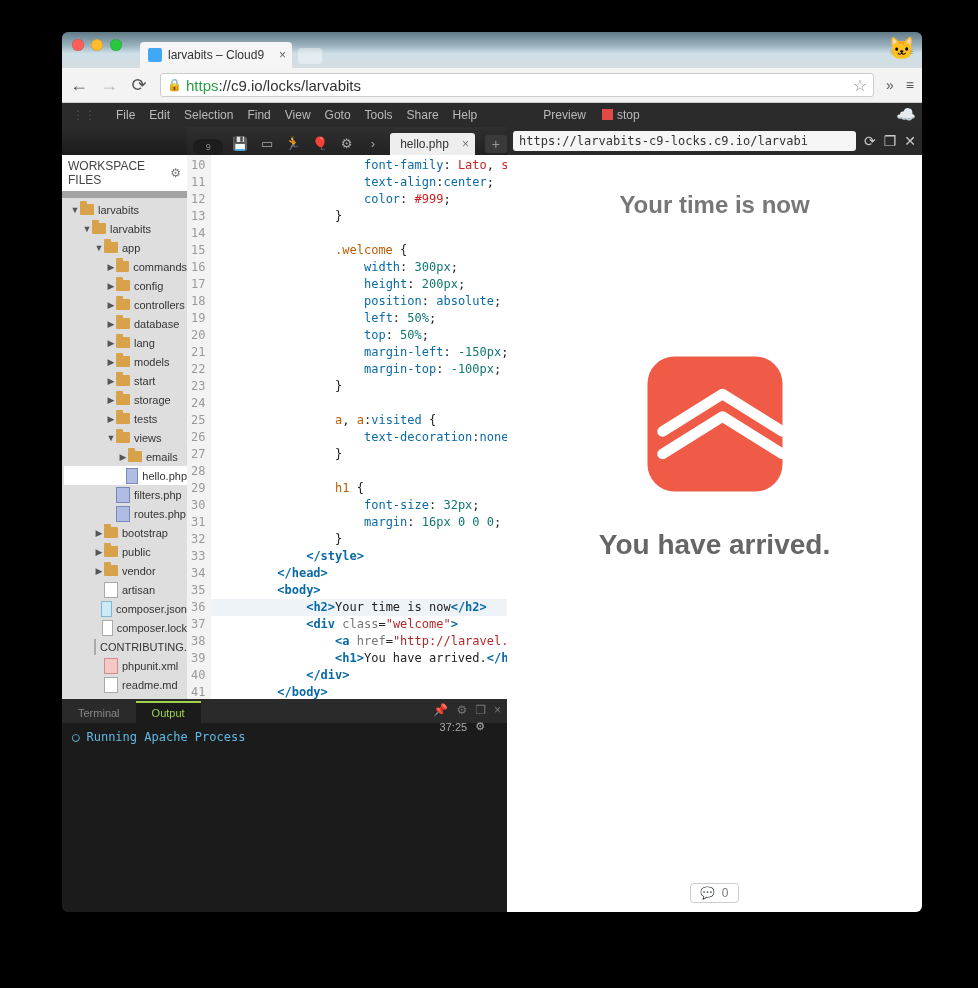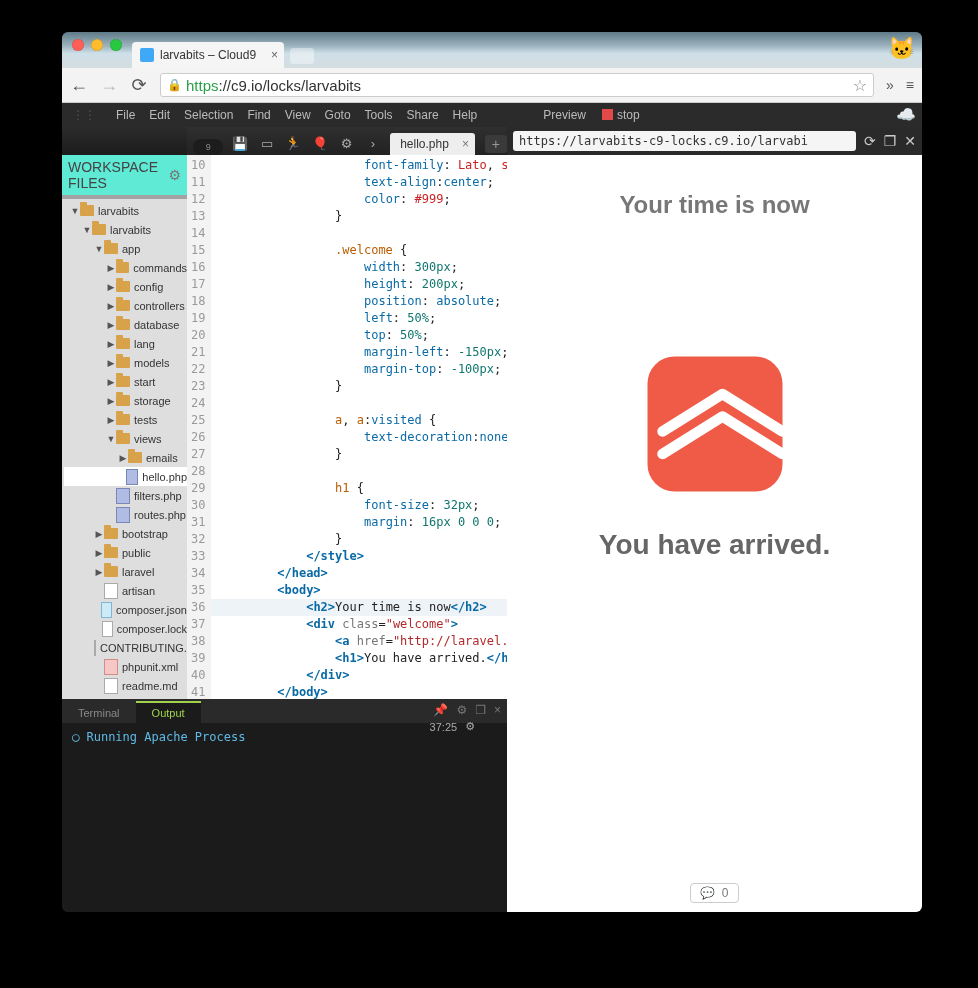--- a/index.html
+++ b/index.html
@@ -1,20 +1,20 @@
 <!DOCTYPE html>
 <html><head>
 <meta charset="utf-8">
 <style>
   html, body { margin:0; padding:0; font-family: -apple-system, "Lucida Grande", Arial, sans-serif; background:#000; height:100%; }
   .screen { width:978px; height:988px; position:relative; background:#000; overflow:hidden; }
   .window { position:absolute; left:62px; top:32px; width:860px; height:880px; background:#1c1c1c; border-radius:6px; overflow:hidden; box-shadow:0 10px 40px rgba(0,0,0,.6); }
 
   
-  .titlebar { height:36px; background:linear-gradient(#5f7a87,#9fb6c1 40%,#cfe0e8 60%, #d4dde0); position:relative; display:flex; align-items:flex-end; }
+  .titlebar { height:36px; background:linear-gradient(#5f7a87,#9fb6c1 40%,#cfe0e8 60%, #d4dde0); position:relative; display:flex; align-items:flex-end; padding-left:8px; }
   .traffic { position:absolute; left:10px; top:7px; display:flex; gap:7px; }
   .traffic span { width:12px; height:12px; border-radius:50%; display:block; box-shadow: inset 0 0 1px rgba(0,0,0,.4); }
   .tclose { background:#ff5f57; } .tmin { background:#febc2e; } .tmax { background:#28c840; }
   .tabstrip { display:flex; align-items:flex-end; margin-left:70px; height:100%; }
   .tab { background:#f5f5f5; border-top-left-radius:4px; border-top-right-radius:4px; height:26px; padding:0 28px 0 8px; display:flex; align-items:center; font-size:12px; color:#333; position:relative; gap:6px; }
   .tab .close-x { position:absolute; right:6px; font-size:12px; color:#666; }
   .c9icon { width:14px; height:14px; background:#3fa9f5; border-radius:2px; display:inline-block; }
   .newtab { margin-left:6px; margin-bottom:4px; width:24px; height:16px; background:rgba(255,255,255,.4); border-radius:3px; }
   .cat { position:absolute; right:6px; top:4px; font-size:22px; }
 
@@ -37,21 +37,21 @@
 
   
   .workspace { display:flex; height:calc(100% - 36px - 34px - 24px); }
   .leftcol { width:445px; display:flex; flex-direction:column; background:#1e1e1e; }
   .rightcol { flex:1; display:flex; flex-direction:column; background:#c4b5fd; }
 
   
   .editrow { display:flex; flex:0 0 572px; min-height:0; }
   .sidebar { width:125px; background:#dedede; font-size:11px; color:#333; display:flex; flex-direction:column; }
   .sbheader { height:28px; background:linear-gradient(#2b2b2b,#1c1c1c); }
-  .wslabel { padding:4px 6px; color:#444; font-size:14px; background:#5eead4; border-bottom:4px solid #a3a3a3; display:flex; align-items:center; gap:4px; }
+  .wslabel { padding:4px 6px; color:#444; font-size:12px; background:#ffffff; border-bottom:7px solid #a3a3a3; display:flex; align-items:center; gap:4px; }
   .tree { overflow:hidden auto; flex:1; padding:2px 0 6px 2px; }
   .node { white-space:nowrap; display:flex; align-items:center; height:19px; }
   .tw { display:inline-block; width:10px; text-align:center; color:#555; font-size:9px; }
   .fo { width:14px; height:11px; background:#d7a24a; border-radius:1px; display:inline-block; margin-right:4px; position:relative; }
   .fo::before { content:""; position:absolute; left:0; top:-3px; width:7px; height:3px; background:#d7a24a; border-radius:1px 1px 0 0; }
   .fi { width:12px; height:14px; background:#fff; border:1px solid #aaa; display:inline-block; margin-right:4px; position:relative; }
   .fi.php { background:#b0bce4; border-color:#7a87b9; }
   .fi.json { background:#cdeaf7; border-color:#7fb7d4; }
   .fi.xml { background:#f6c7c7; border-color:#d68b8b; }
   .node.sel { background:#fff; }
@@ -66,21 +66,21 @@
   .addtab { width:24px; height:18px; margin:0 0 2px 2px; background:#3a3a3a; border-radius:3px; color:#999; display:flex; align-items:center; justify-content:center; font-size:14px; }
 
   .code { flex:1; overflow:hidden; font-family:"Menlo","Consolas",monospace; font-size:12px; line-height:17px; display:flex; min-height:0; }
   .gutter { background:#f3f3f3; color:#999; text-align:right; padding:2px 6px 2px 4px; user-select:none; }
   .lines { padding:2px 0 2px 8px; flex:1; white-space:pre; overflow:hidden; }
   .lines .row { height:17px; }
   .lines .row.hl { background:#eef3f8; margin-left:-8px; padding-left:8px; }
   .kw { color:#0a6aa6; } .str { color:#c22; } .num { color:#0f766e; font-weight:400; }
   .sel2 { color:#b75c00; } .prop { color:#0a6aa6; } .tag { color:#0a6aa6; font-weight:600; }
   .attr { color:#777; } .val { color:#b02a2a; } .txt { color:#222; }
-  .estatus { position:absolute; right:447px; bottom:179px; font-size:11px; color:#aaa; display:flex; align-items:center; gap:8px; }
+  .estatus { position:absolute; right:437px; bottom:179px; font-size:11px; color:#aaa; display:flex; align-items:center; gap:8px; }
 
   
   .panel { flex:1; background:#1b1b1b; display:flex; flex-direction:column; min-height:0; }
   .ptabs { height:24px; background:#2a2a2a; display:flex; align-items:flex-end; position:relative; }
   .ptab { font-size:11px; padding:4px 16px; color:#888; }
   .ptab.active { color:#9fd24a; background:#1b1b1b; border-top:2px solid #9fd24a; }
   .ptools { position:absolute; right:6px; top:4px; display:flex; gap:8px; color:#777; font-size:12px; }
   .pout { padding:6px 10px; font-family:"Menlo",monospace; font-size:12px; color:#ccc; line-height:17px; }
   .pout .title { color:#5fbbe6;text-align:right; }
   .pout .url { text-decoration:underline; color:#cfcfcf; }
@@ -245,21 +245,21 @@
                   <span>bootstrap</span>
                 </div>
                 <div class="node i3">
                   <span class="tw">▶</span>
                   <span class="fo"></span>
                   <span>public</span>
                 </div>
                 <div class="node i3">
                   <span class="tw">▶</span>
                   <span class="fo"></span>
-                  <span>laravel</span>
+                  <span>vendor</span>
                 </div>
                 <div class="node i3">
                   <span class="tw"></span>
                   <span class="fi "></span>
                   <span>artisan</span>
                 </div>
                 <div class="node i3">
                   <span class="tw"></span>
                   <span class="fi json"></span>
                   <span>composer.json</span>

